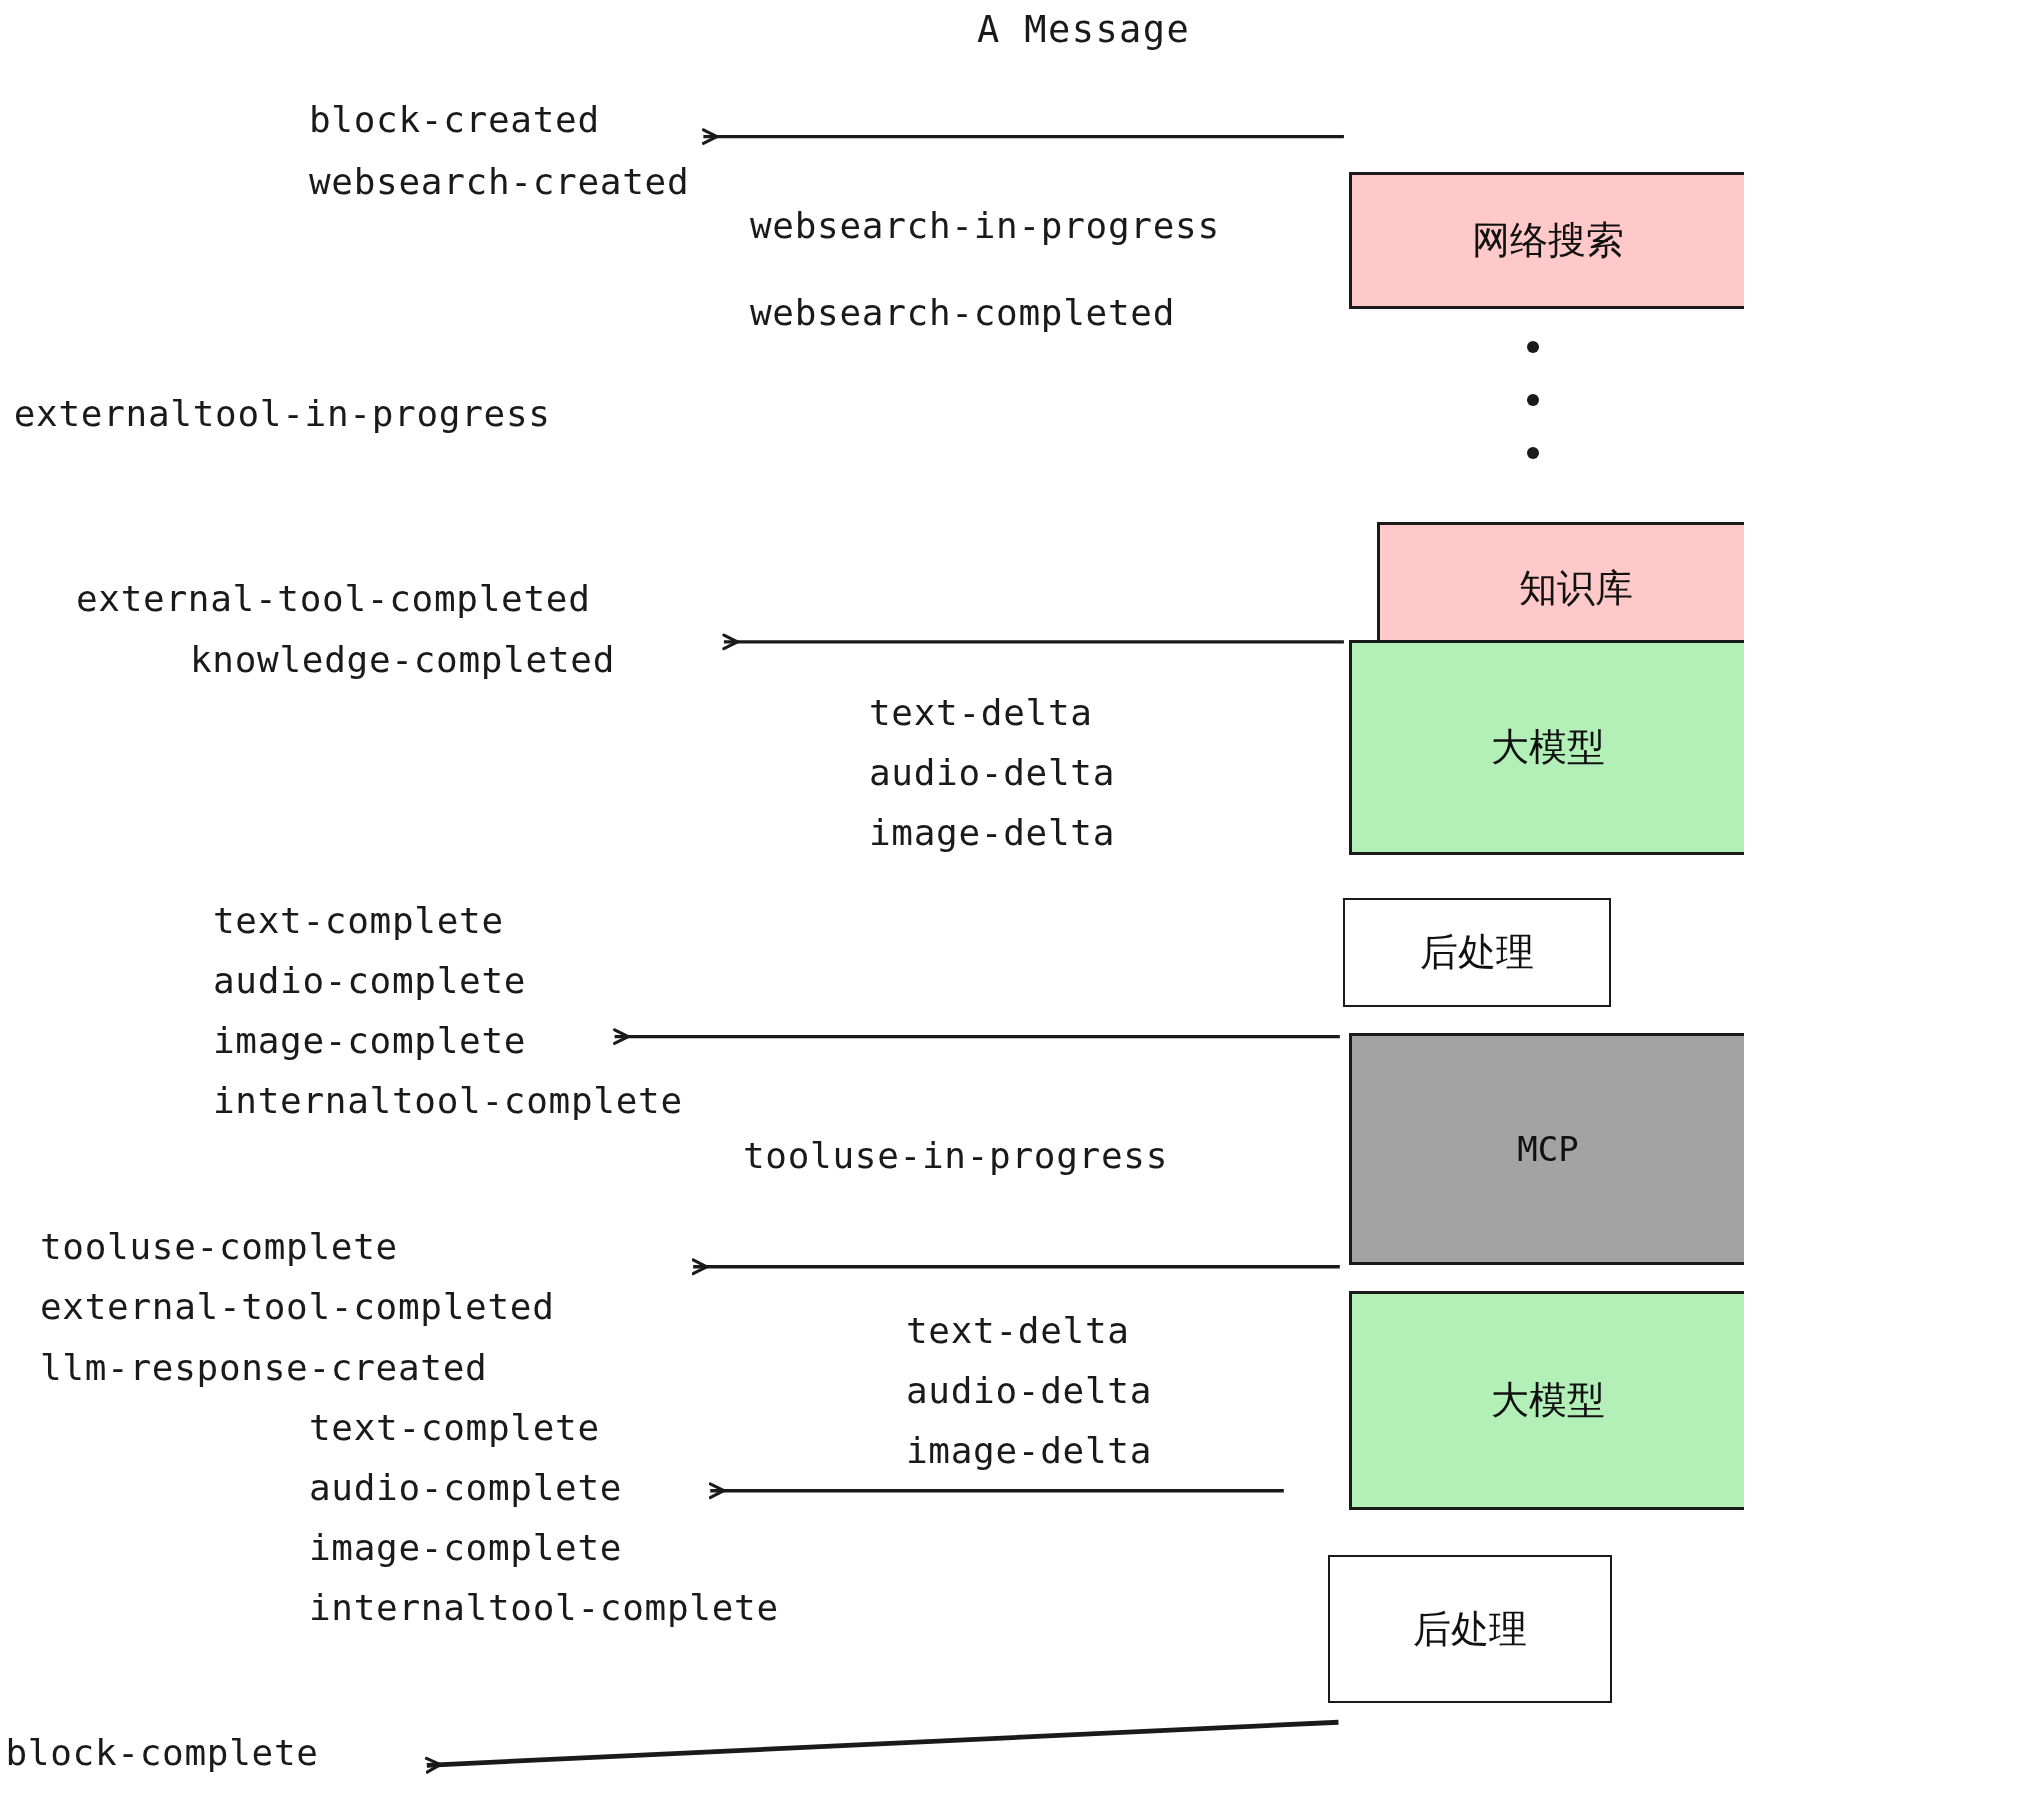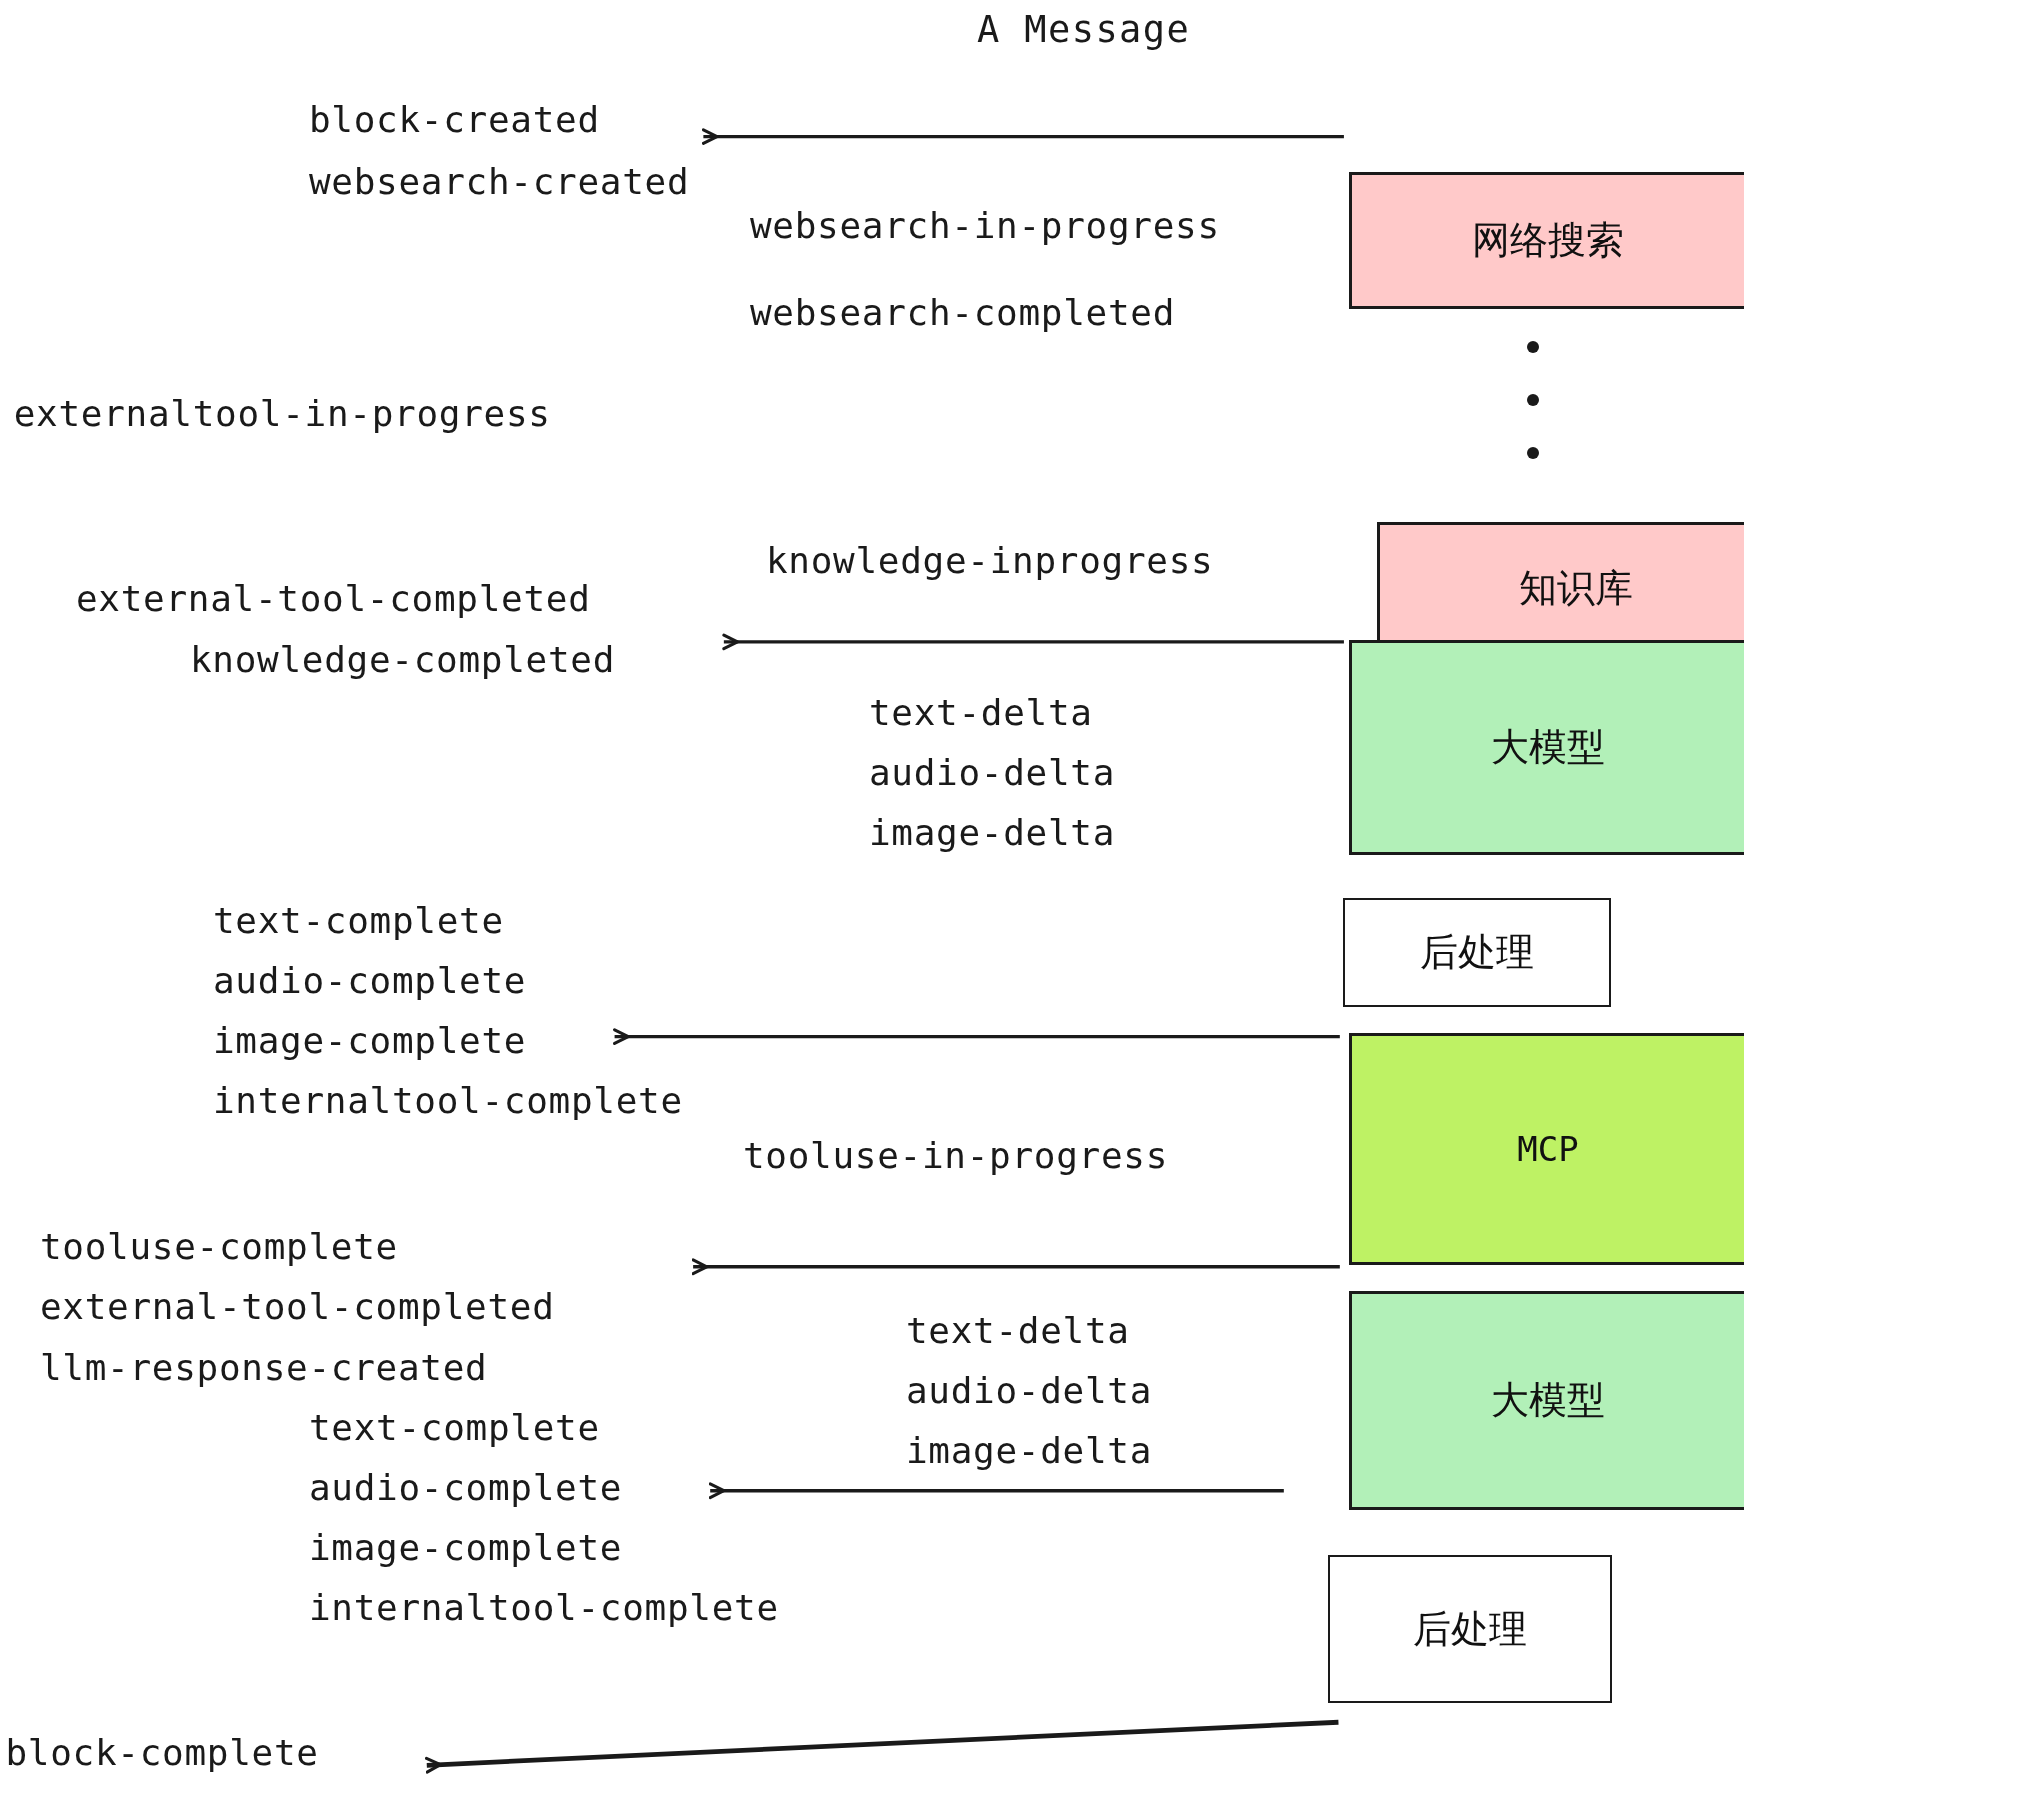--- a/index.html
+++ b/index.html
@@ -115,21 +115,21 @@
   </div>
 
   <div class="box" style="left:1349px; top:640px; width:398px; height:215px; background:#B2F0B8;">
     <span>大模型</span>
   </div>
 
   <div class="box" style="left:1343px; top:898px; width:268px; height:109px; background:#FFFFFF; border-width:2.7px;">
     <span>后处理</span>
   </div>
 
-  <div class="box mcp-box" style="left:1349px; top:1033px; width:398px; height:232px; background:#bef264;">
+  <div class="box mcp-box" style="left:1349px; top:1033px; width:398px; height:232px; background:#a3a3a3;">
     <span>MCP</span>
   </div>
 
   <div class="box" style="left:1349px; top:1291px; width:398px; height:219px; background:#B2F0B8;">
     <span>大模型</span>
   </div>
 
   <div class="box" style="left:1328px; top:1555px; width:284px; height:148px; background:#FFFFFF; border-width:2.7px;">
     <span>后处理</span>
   </div>
@@ -138,21 +138,20 @@
   <div class="vlabel" style="left:1813px; top:1110px;">外部工具</div>
 
   <div class="lbl" style="left:309px; top:102px;">block-created</div>
   <div class="lbl" style="left:309px; top:164px;">websearch-created</div>
 
   <div class="lbl" style="left:750px; top:208px;">websearch-in-progress</div>
   <div class="lbl" style="left:750px; top:295px;">websearch-completed</div>
 
   <div class="lbl" style="left:13.7px; top:396px;">externaltool-in-progress</div>
 
-  <div class="lbl" style="left:766px; top:543px;">knowledge-inprogress</div>
 
   <div class="lbl" style="left:76px; top:581px;">external-tool-completed</div>
   <div class="lbl" style="left:190px; top:642px;">knowledge-completed</div>
 
   <div class="lbl" style="left:869px; top:695px;">text-delta</div>
   <div class="lbl" style="left:869px; top:755px;">audio-delta</div>
   <div class="lbl" style="left:869px; top:815px;">image-delta</div>
 
   <div class="lbl" style="left:213px; top:903px;">text-complete</div>
   <div class="lbl" style="left:213px; top:963px;">audio-complete</div>

